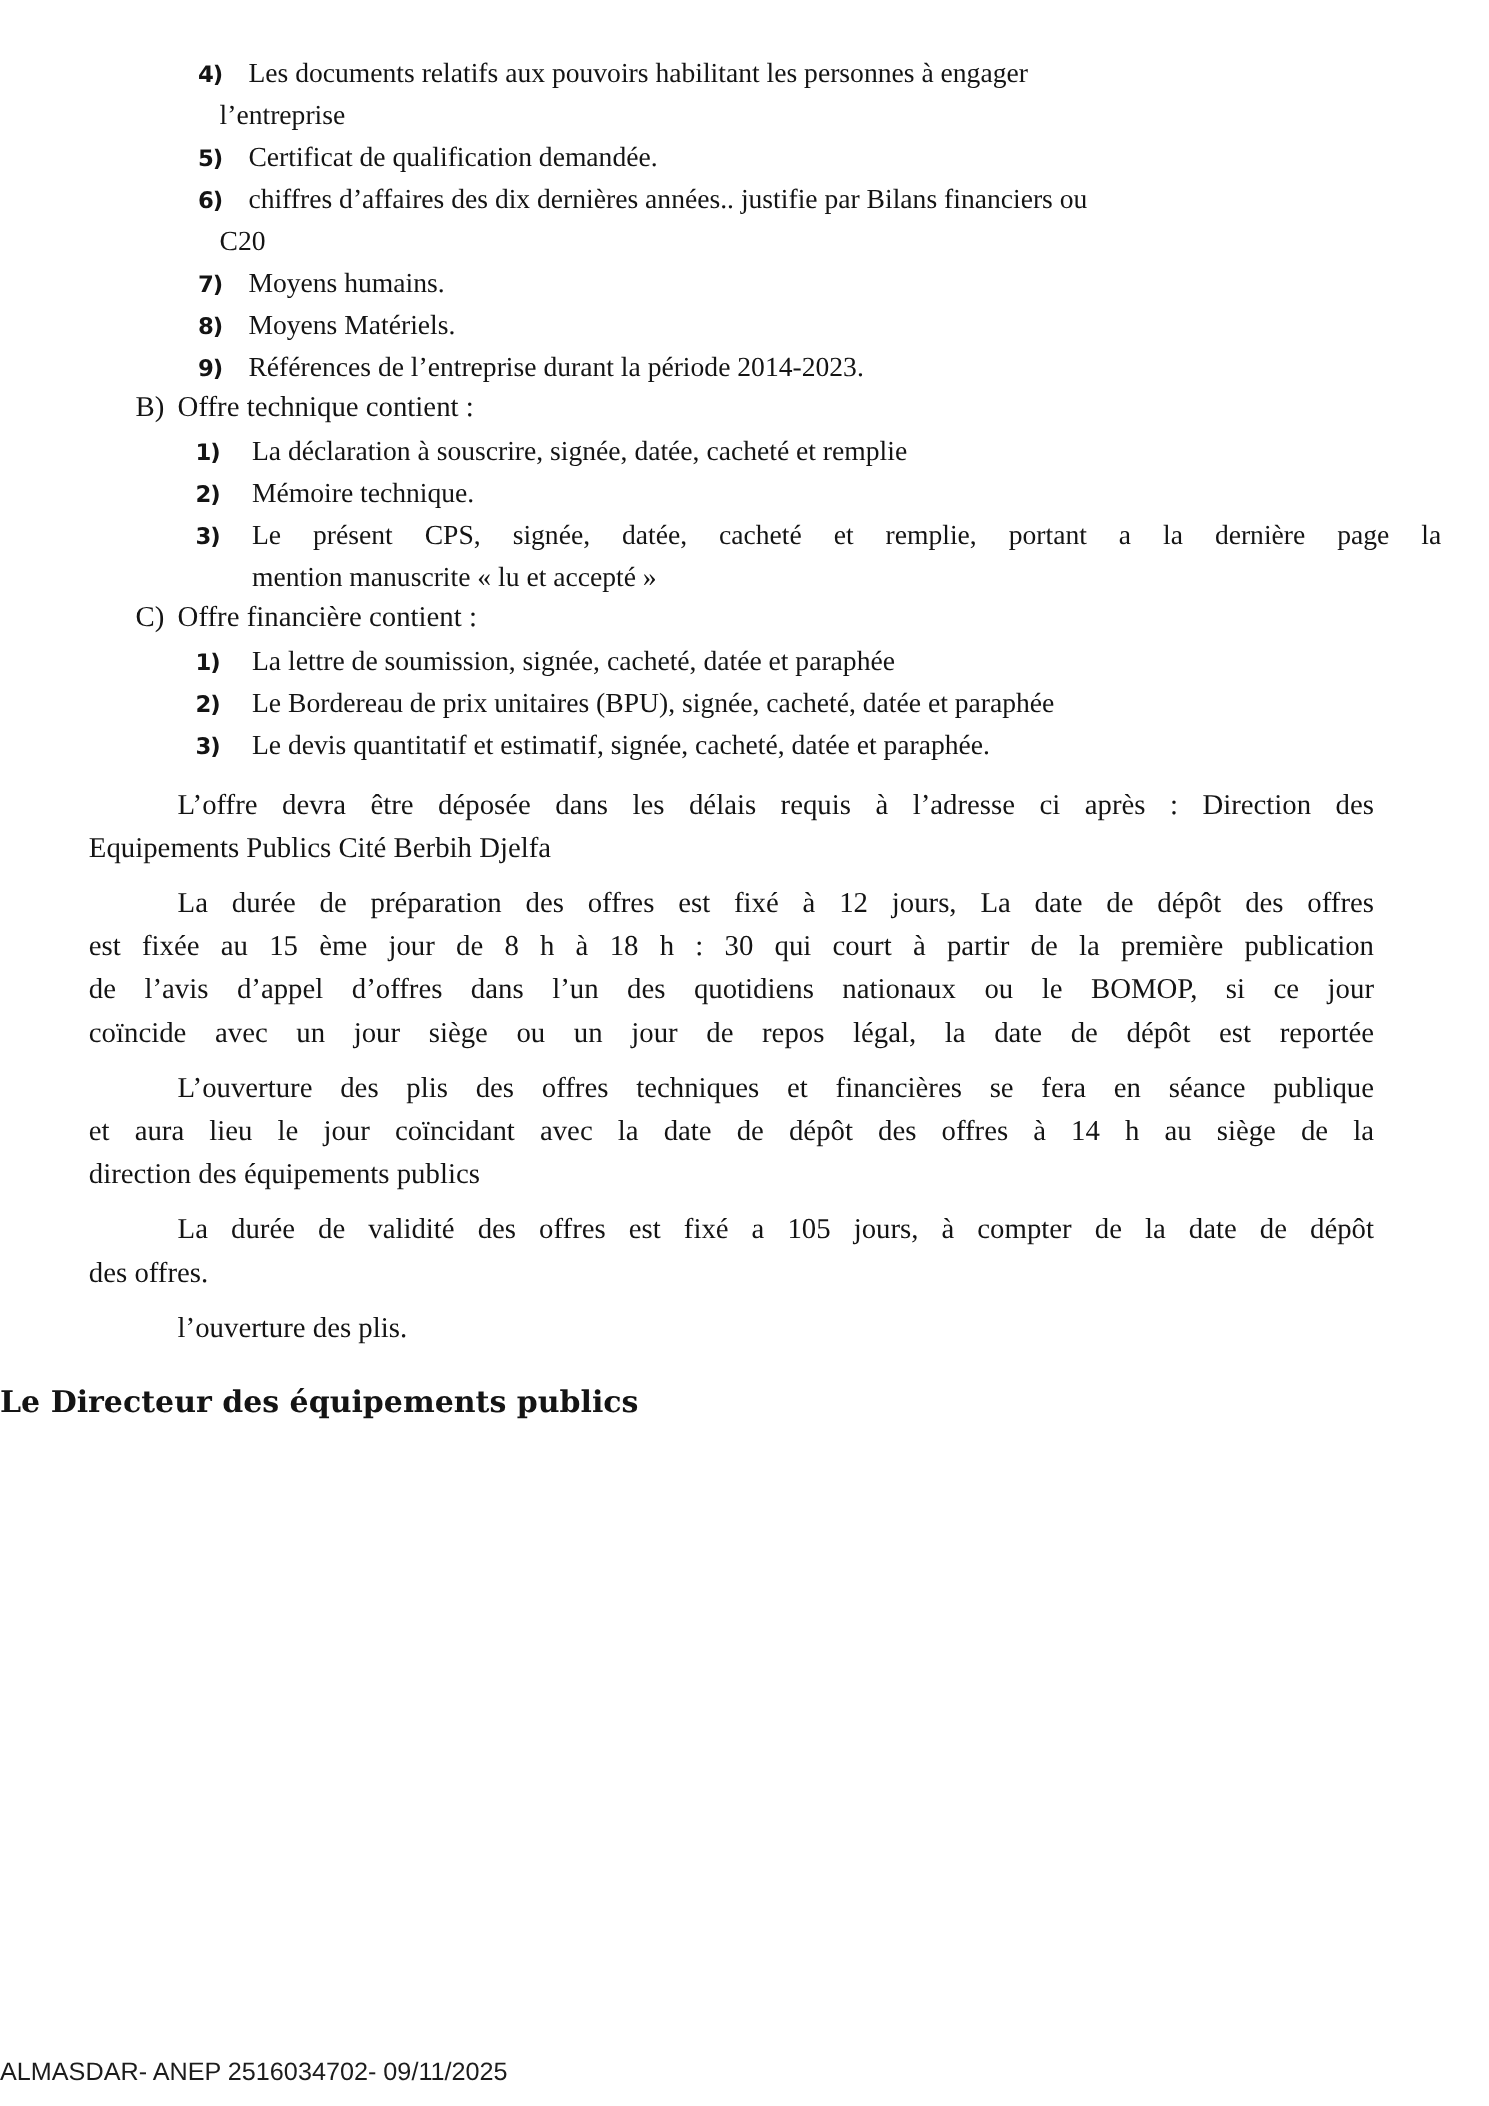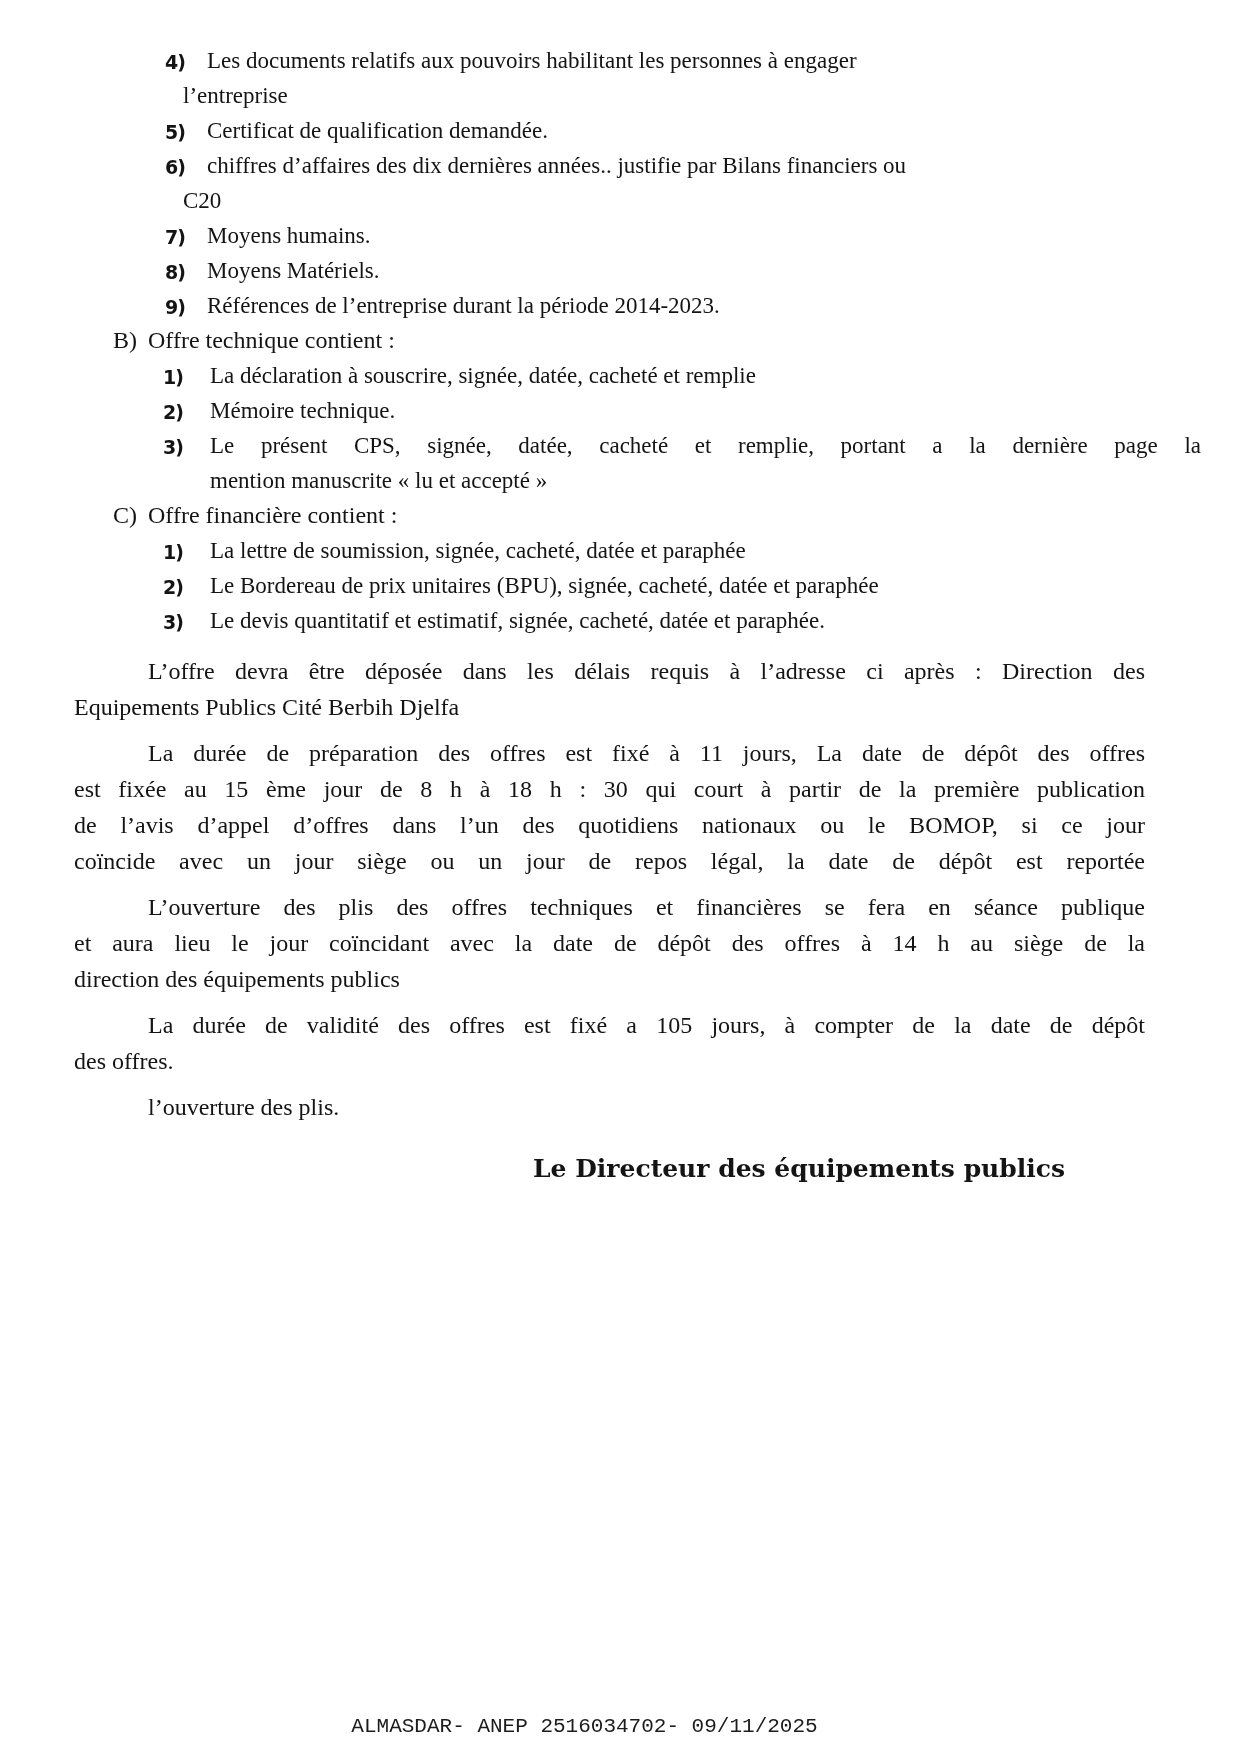--- a/index.html
+++ b/index.html
@@ -36,30 +36,29 @@
   .sub .num{left:-47px;}
 
   
   .para{margin:10px 96px 0 59px;font-size:24px;}
   .para .line{min-height:36px;line-height:36px;margin-left:15px;}
   .para .line:first-child{text-indent:74px;}
   .para.mt-lg{margin-top:15px;}
 
   
   .sig{
-    margin-top:28px;margin-left:533px;
+    margin-top:28px;
     font-family:"DejaVu Serif",serif;
     font-weight:700;font-size:25px;line-height:32px;
   }
 
   
   .footer{
     position:absolute;top:1714px;left:0;right:72px;
-    text-align:center;
-    font-family:Liberation Mono, monospace;
+    font-family:Liberation Sans, sans-serif;
     font-size:21px;line-height:26px;color:#1c1c1c;
   }
 </style>
 </head>
 <body>
 
 <div class="page">
   <div class="content">
 
     <div class="list-a">
@@ -152,21 +151,21 @@
             <div class="line">Le devis quantitatif et estimatif, signée, cacheté, datée et paraphée.</div>
           </div>
       </div>
     </div>
 
     <div class="para mt-lg">
         <div class="line just">L’offre devra être déposée dans les délais requis à l’adresse ci après : Direction des</div>
         <div class="line">Equipements Publics Cité Berbih Djelfa</div>
       </div>
     <div class="para">
-        <div class="line just">La durée de  préparation des offres  est  fixé à 11 jours, La date de dépôt des offres</div>
+        <div class="line just">La durée de  préparation des offres  est  fixé à 12 jours, La date de dépôt des offres</div>
         <div class="line just">est fixée au <span class="bold">15</span> ème  jour de <span class="bold">8</span> h à <span class="bold">18 h : 30</span> qui court à partir de la première publication</div>
         <div class="line just">de l’avis d’appel d’offres dans l’un des quotidiens nationaux ou le BOMOP,  si ce jour</div>
         <div class="line just">coïncide avec un jour siège ou un jour de repos légal, la date de dépôt est reportée</div>
       </div>
     <div class="para">
         <div class="line just">L’ouverture des plis des offres techniques et financières se fera en séance publique</div>
         <div class="line just">et aura lieu le jour coïncidant avec la date de dépôt des offres à <span class="bold">14</span> h au siège de la</div>
         <div class="line">direction des équipements publics</div>
       </div>
     <div class="para">

